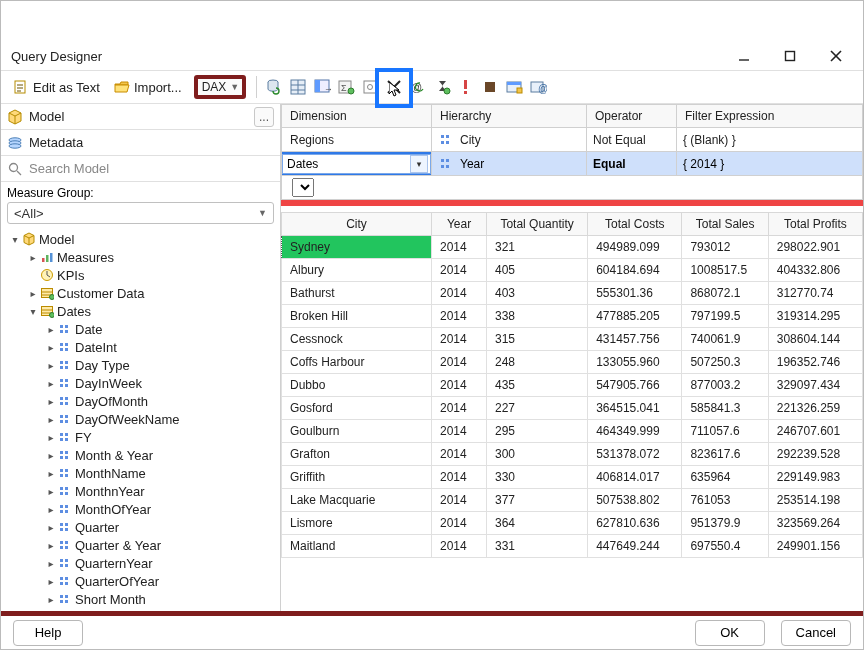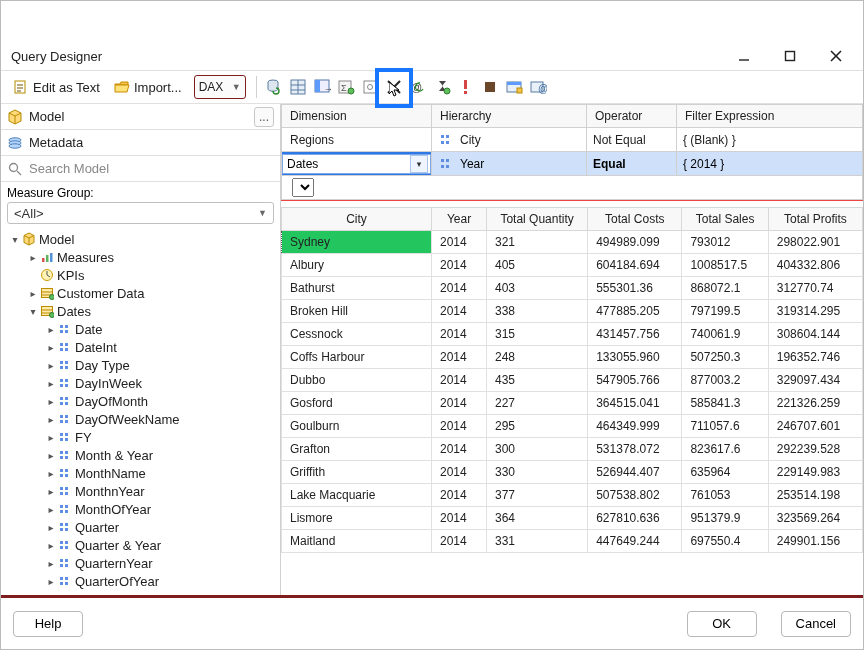--- a/index.html
+++ b/index.html
@@ -56,21 +56,21 @@
     gap:4px;
     padding:2px 6px;
     height:26px;
     cursor:pointer;
     border-radius:2px;
   }
   .tbtn-icon { width:22px; justify-content:center; padding:2px; }
   .langbox {
     width:52px;
     height:24px;
-    border:1px solid #7f1d1d;
+    border:4px solid #7f1d1d;
     border-radius:3px;
     display:flex;
     align-items:center;
     padding:0 4px;
     gap:4px;
     background:#fbfbfb;
     margin:0 4px;
     font-size:12px;
   }
   .langbox .caret { margin-left:auto; font-size:9px; color:#666; }
@@ -171,21 +171,21 @@
   .treelabel { margin-left:2px; }
   .tree-item svg { display:block; }
   
   .rightpane {
     flex:1;
     display:flex;
     flex-direction:column;
     min-height:0;
   }
   .filters {
-    border-bottom:1px solid #ef4444;
+    border-bottom:6px solid #ef4444;
   }
   .filters table {
     width:100%;
     border-collapse:collapse;
     table-layout:fixed;
   }
   .filters col.c1 { width:150px; }
   .filters col.c2 { width:155px; }
   .filters col.c3 { width:90px; }
   .filters th {
@@ -261,26 +261,26 @@
     font-size:12px;
   }
   .results td.city { width:150px; }
   .results td.year { width:50px; }
   .results tr.selected td.city {
     border:1px dotted #555;
     background:#22c55e;
   }
   
   .footer {
-    height:54px;
-    border-top:3px solid #7f1d1d;
+    height:38px;
+    border-top:5px solid #7f1d1d;
     display:flex;
     align-items:center;
     padding:6px 12px;
-    gap:24px;
+    gap:16px;
   }
   .btn {
     height:26px;
     min-width:70px;
     border:1px solid #b8b8b8;
     border-radius:4px;
     background:#fff;
     padding:0 14px;
     cursor:pointer;
     font-size:13px;
@@ -893,21 +893,21 @@
                 <td class="year">2014</td>
                 <td>300</td>
                 <td>531378.072</td>
                 <td>823617.6</td>
                 <td>292239.528</td>
               </tr>
               <tr>
                 <td class="city">Griffith</td>
                 <td class="year">2014</td>
                 <td>330</td>
-                <td>526944.407</td>
+                <td>406814.017</td>
                 <td>635964</td>
                 <td>229149.983</td>
               </tr>
               <tr>
                 <td class="city">Lake Macquarie</td>
                 <td class="year">2014</td>
                 <td>377</td>
                 <td>507538.802</td>
                 <td>761053</td>
                 <td>253514.198</td>

